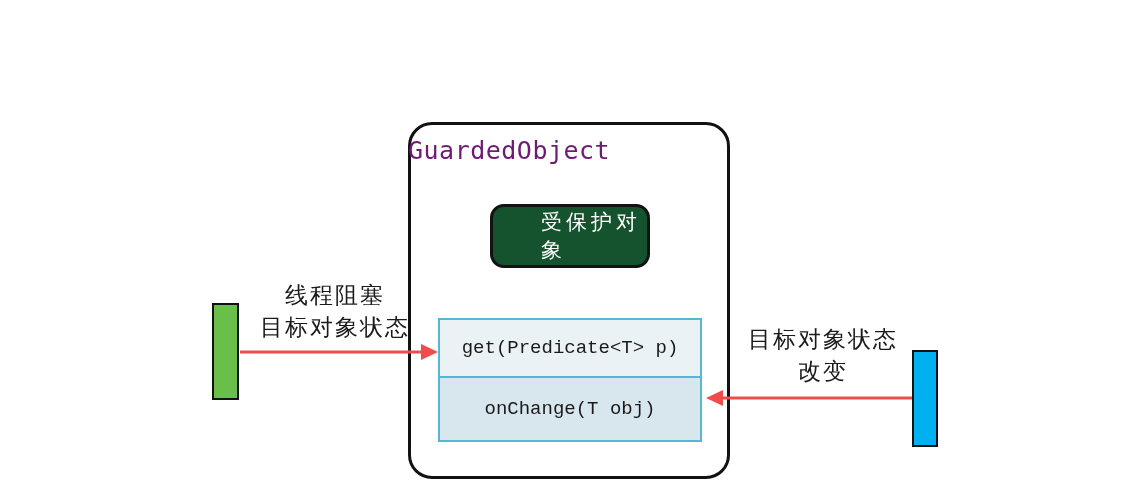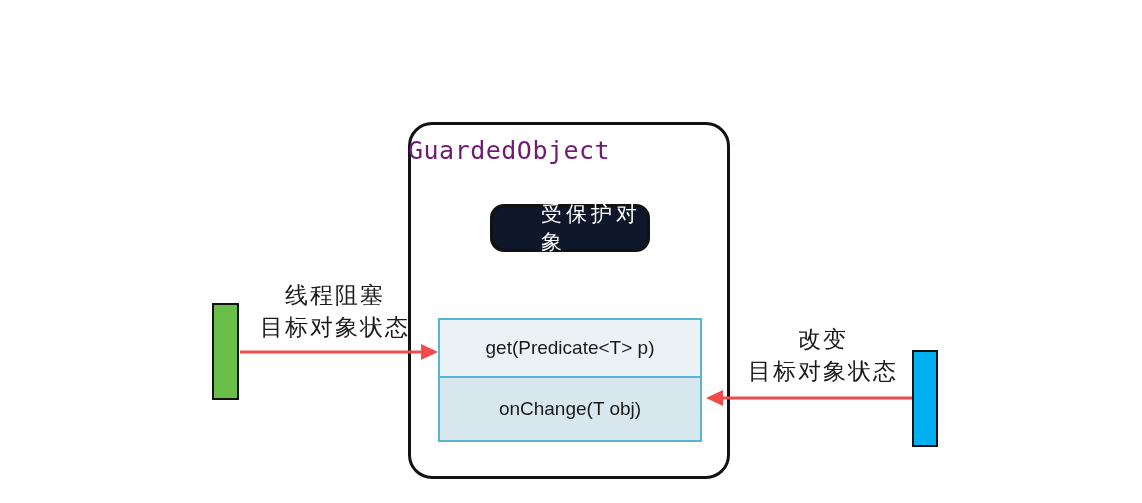--- a/index.html
+++ b/index.html
@@ -31,38 +31,38 @@
     text-align: left;
     font-family: "DejaVu Sans Mono", monospace;
     font-size: 25px;
     color: #701a75;
     letter-spacing: 0.5px;
   }
 
   
   .protected-box {
     left: 490px; top: 204px;
-    width: 160px; height: 48px;
-    background: #0f172a;
+    width: 160px; height: 64px;
+    background: #14532d;
     border: 3px solid #121212;
     border-radius: 14px;
     display: flex; align-items: center; justify-content: center;
     color: #ffffff;
     font-size: 21px;
     letter-spacing: 4px;
     padding-left: 48px;
   }
 
   
   .method-box {
     left: 438px;
     width: 264px; height: 60px;
     border: 2px solid #55b6d5;
     display: flex; align-items: center; justify-content: center;
-    font-family: Liberation Sans, sans-serif;
+    font-family: Liberation Mono, monospace;
     font-size: 19px;
     color: #1a1a1a;
   }
   .method-get    { top: 318px; background: #ebf2f6; }
   .method-change { top: 376px; background: #d8e6ee; height: 66px; }
 
   
   .bar {
     border: 2px solid #121212;
   }
@@ -115,22 +115,22 @@
   <div class="abs bar bar-green"></div>
 
   <div class="abs bar bar-blue"></div>
 
   <div class="abs annotation annotation-left">
     <div>线程阻塞</div>
     <div>目标对象状态</div>
   </div>
 
   <div class="abs annotation annotation-right">
+    <div>目标对象状态</div>
     <div>改变</div>
-    <div>目标对象状态</div>
   </div>
 
   <svg class="arrow-svg" style="left:240px; top:341px;" width="198" height="22">
     <line x1="0" y1="11" x2="182" y2="11" stroke="#f14c4c" stroke-width="3"></line>
     <polygon points="181,3 198,11 181,19" fill="#f14c4c"></polygon>
   </svg>
 
   <svg class="arrow-svg" style="left:706px; top:387px;" width="206" height="22">
     <line x1="206" y1="11" x2="15" y2="11" stroke="#f14c4c" stroke-width="3"></line>
     <polygon points="17,3 0,11 17,19" fill="#f14c4c"></polygon>

